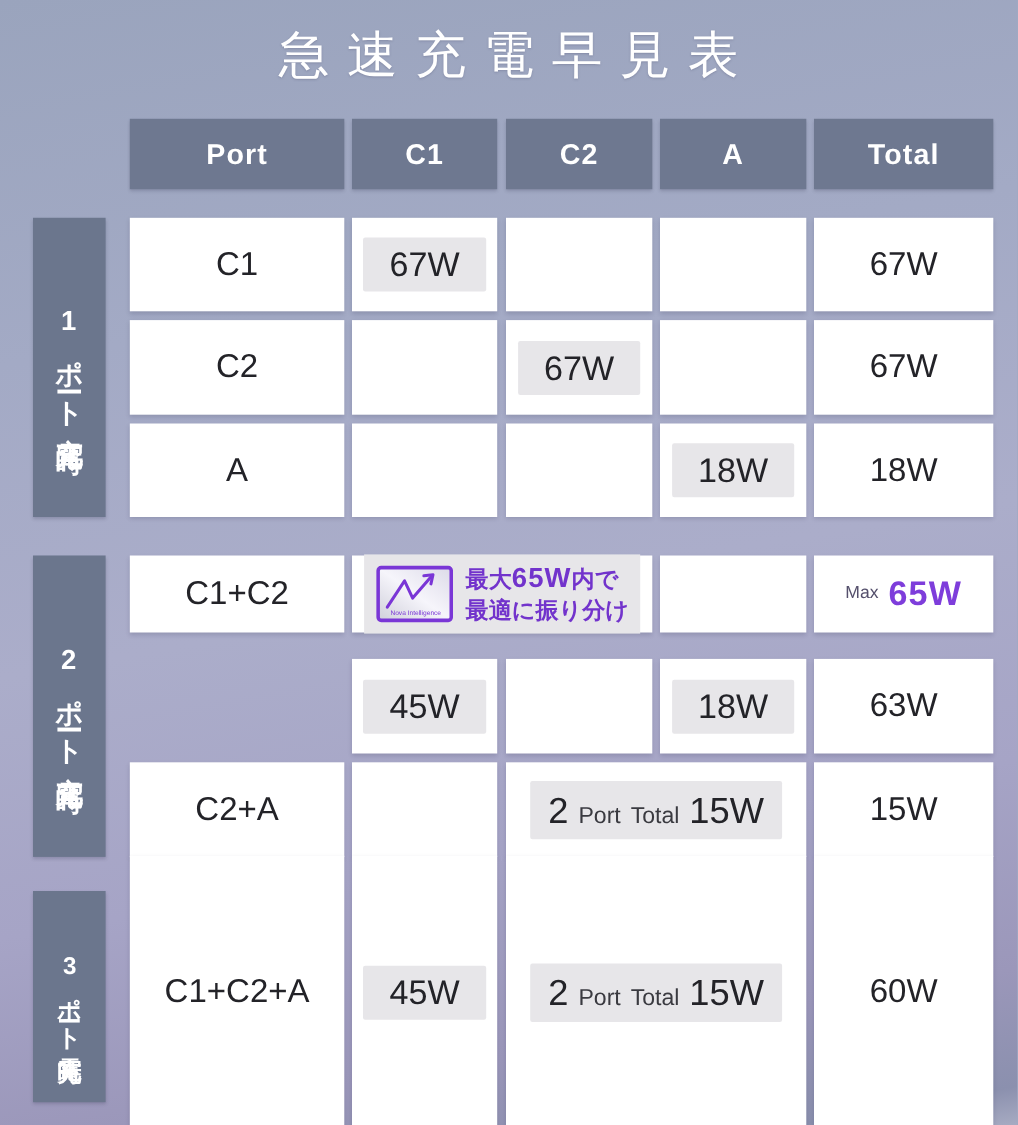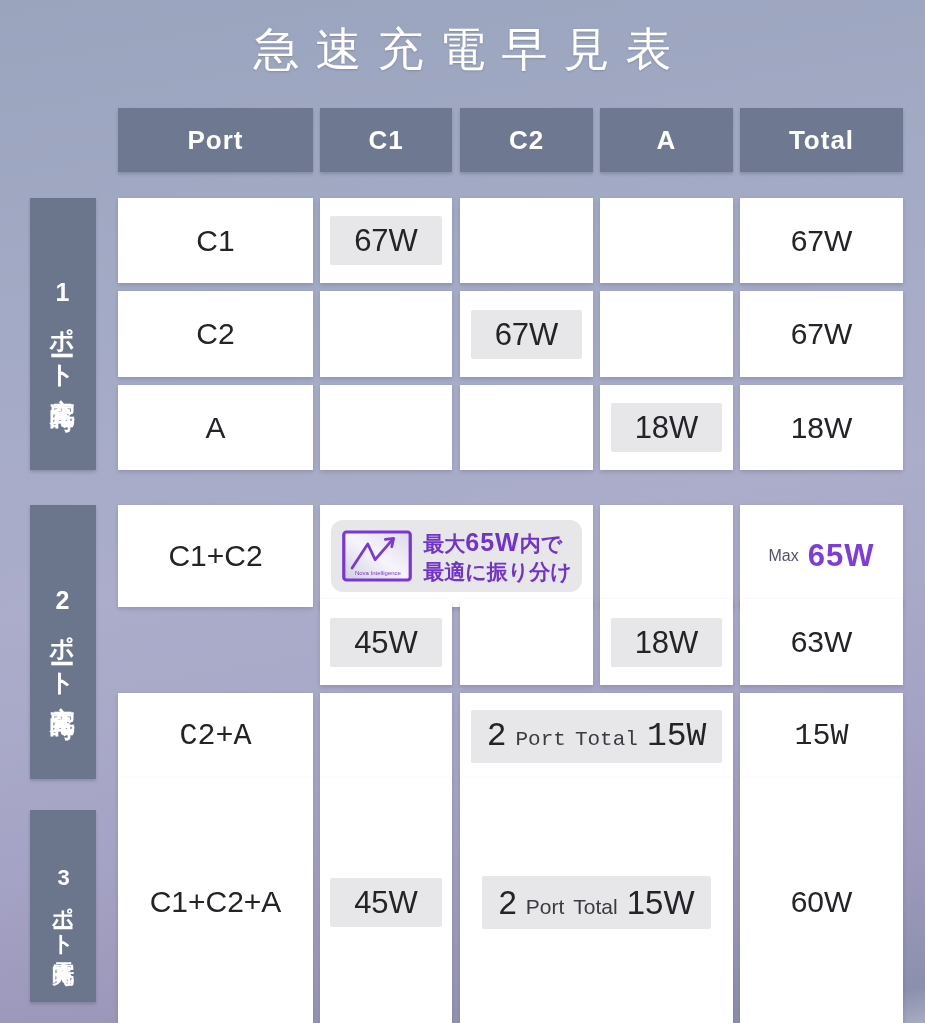--- a/index.html
+++ b/index.html
@@ -26,23 +26,23 @@
   .col-c1   {left:320px;width:132px;}
   .col-c2   {left:460px;width:133px;}
   .col-a    {left:600px;width:133px;}
   .col-total{left:740px;width:163px;}
   .col-c1c2 {left:320px;width:273px;}
   .col-c2a  {left:460px;width:273px;}
   .row-h{top:108px;height:64px;}
   .row-1{top:198px;height:85px;}
   .row-2{top:291px;height:86px;}
   .row-3{top:385px;height:85px;}
-  .row-4{top:505px;height:102px;}
+  .row-4{top:505px;height:70px;}
   .row-5{top:599px;height:86px;}
-  .row-6{top:693px;height:86px;font-family:Liberation Mono, monospace;}
+  .row-6{top:693px;height:86px;}
   .row-7{top:778px;height:248px;}
   
   .hcell{
     position:absolute;display:flex;align-items:center;justify-content:center;
     background:#6e7890;color:#ffffff;font-size:26px;font-weight:bold;
     letter-spacing:1px;box-shadow:0 2px 3px rgba(40,40,70,.22);
   }
   .side{
     position:absolute;left:30px;width:66px;
     background:#6b768d;color:#ffffff;font-weight:bold;
@@ -65,21 +65,21 @@
     padding:9px 24px;font-size:31px;color:#232328;line-height:1;
   }
   .chip-wide{
     background:#e7e6e9;border-radius:2px;
     padding:10px 16px;display:flex;align-items:baseline;gap:9px;
     color:#232328;line-height:1;white-space:nowrap;
   }
   .chip-wide .big{font-size:33px;}
   .chip-wide .small{font-size:21px;color:#3a3a40;}
   .nova-chip{
-    background:#e7e6e9;border-radius:12px;
+    background:#e7e6e9;border-radius:0;
     padding:7px 10px;display:flex;align-items:center;gap:10px;
   }
   .nova-text{display:flex;flex-direction:column;line-height:1.25;text-align:left;}
   .nova-line{font-size:21px;font-weight:bold;color:#7233cc;white-space:nowrap;}
   .nova-line .nwatt{font-size:25px;letter-spacing:1px;}
   .max-pre{font-size:16px;color:#55506c;margin-right:9px;}
   .max-val{font-size:31px;font-weight:bold;color:#7e3ddb;letter-spacing:1px;}
 </style>
 </head>
 <body>

